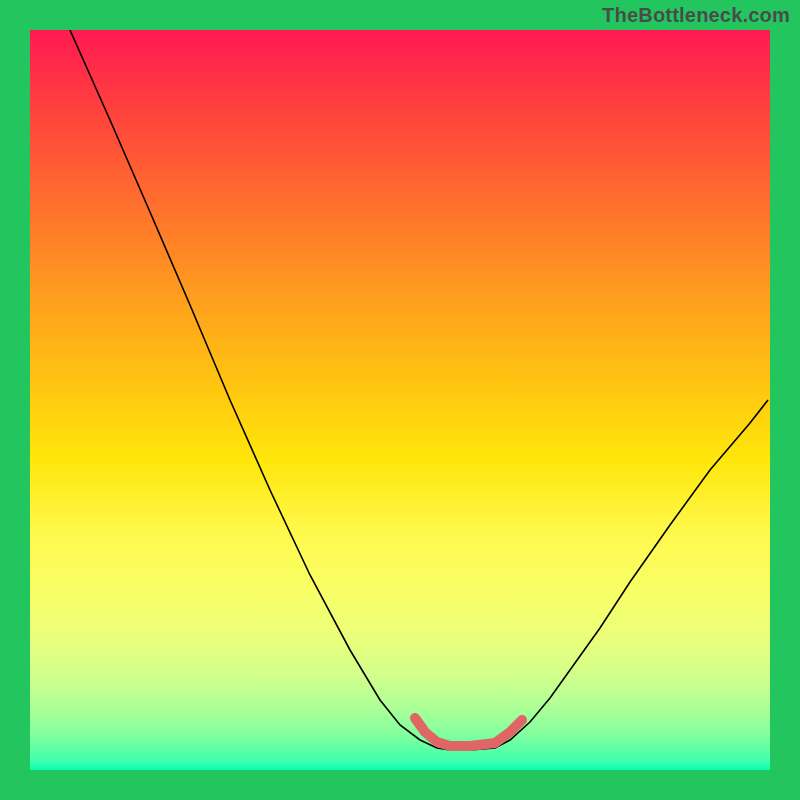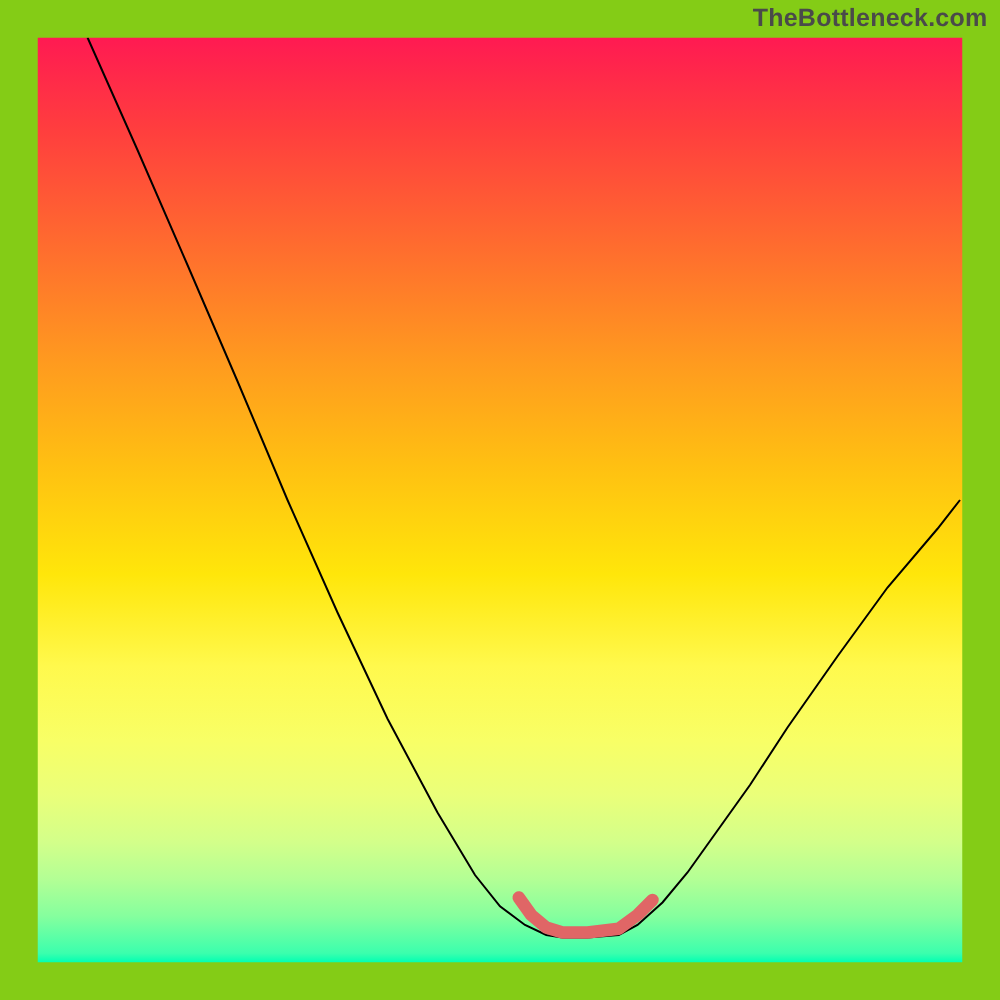--- a/index.html
+++ b/index.html
@@ -8,21 +8,21 @@
     width: 800px;
     height: 800px;
     background: #000;
     font-family: Arial, Helvetica, sans-serif;
     overflow: hidden;
   }
   .frame {
     position: relative;
     width: 800px;
     height: 800px;
-    background: #84cc16;
+    background: #22c55e;
   }
   .watermark {
     position: absolute;
     top: 4px;
     right: 10px;
     color: #4a4a4a;
     font-size: 20px;
     font-weight: 600;
     letter-spacing: 0.2px;
     z-index: 10;

